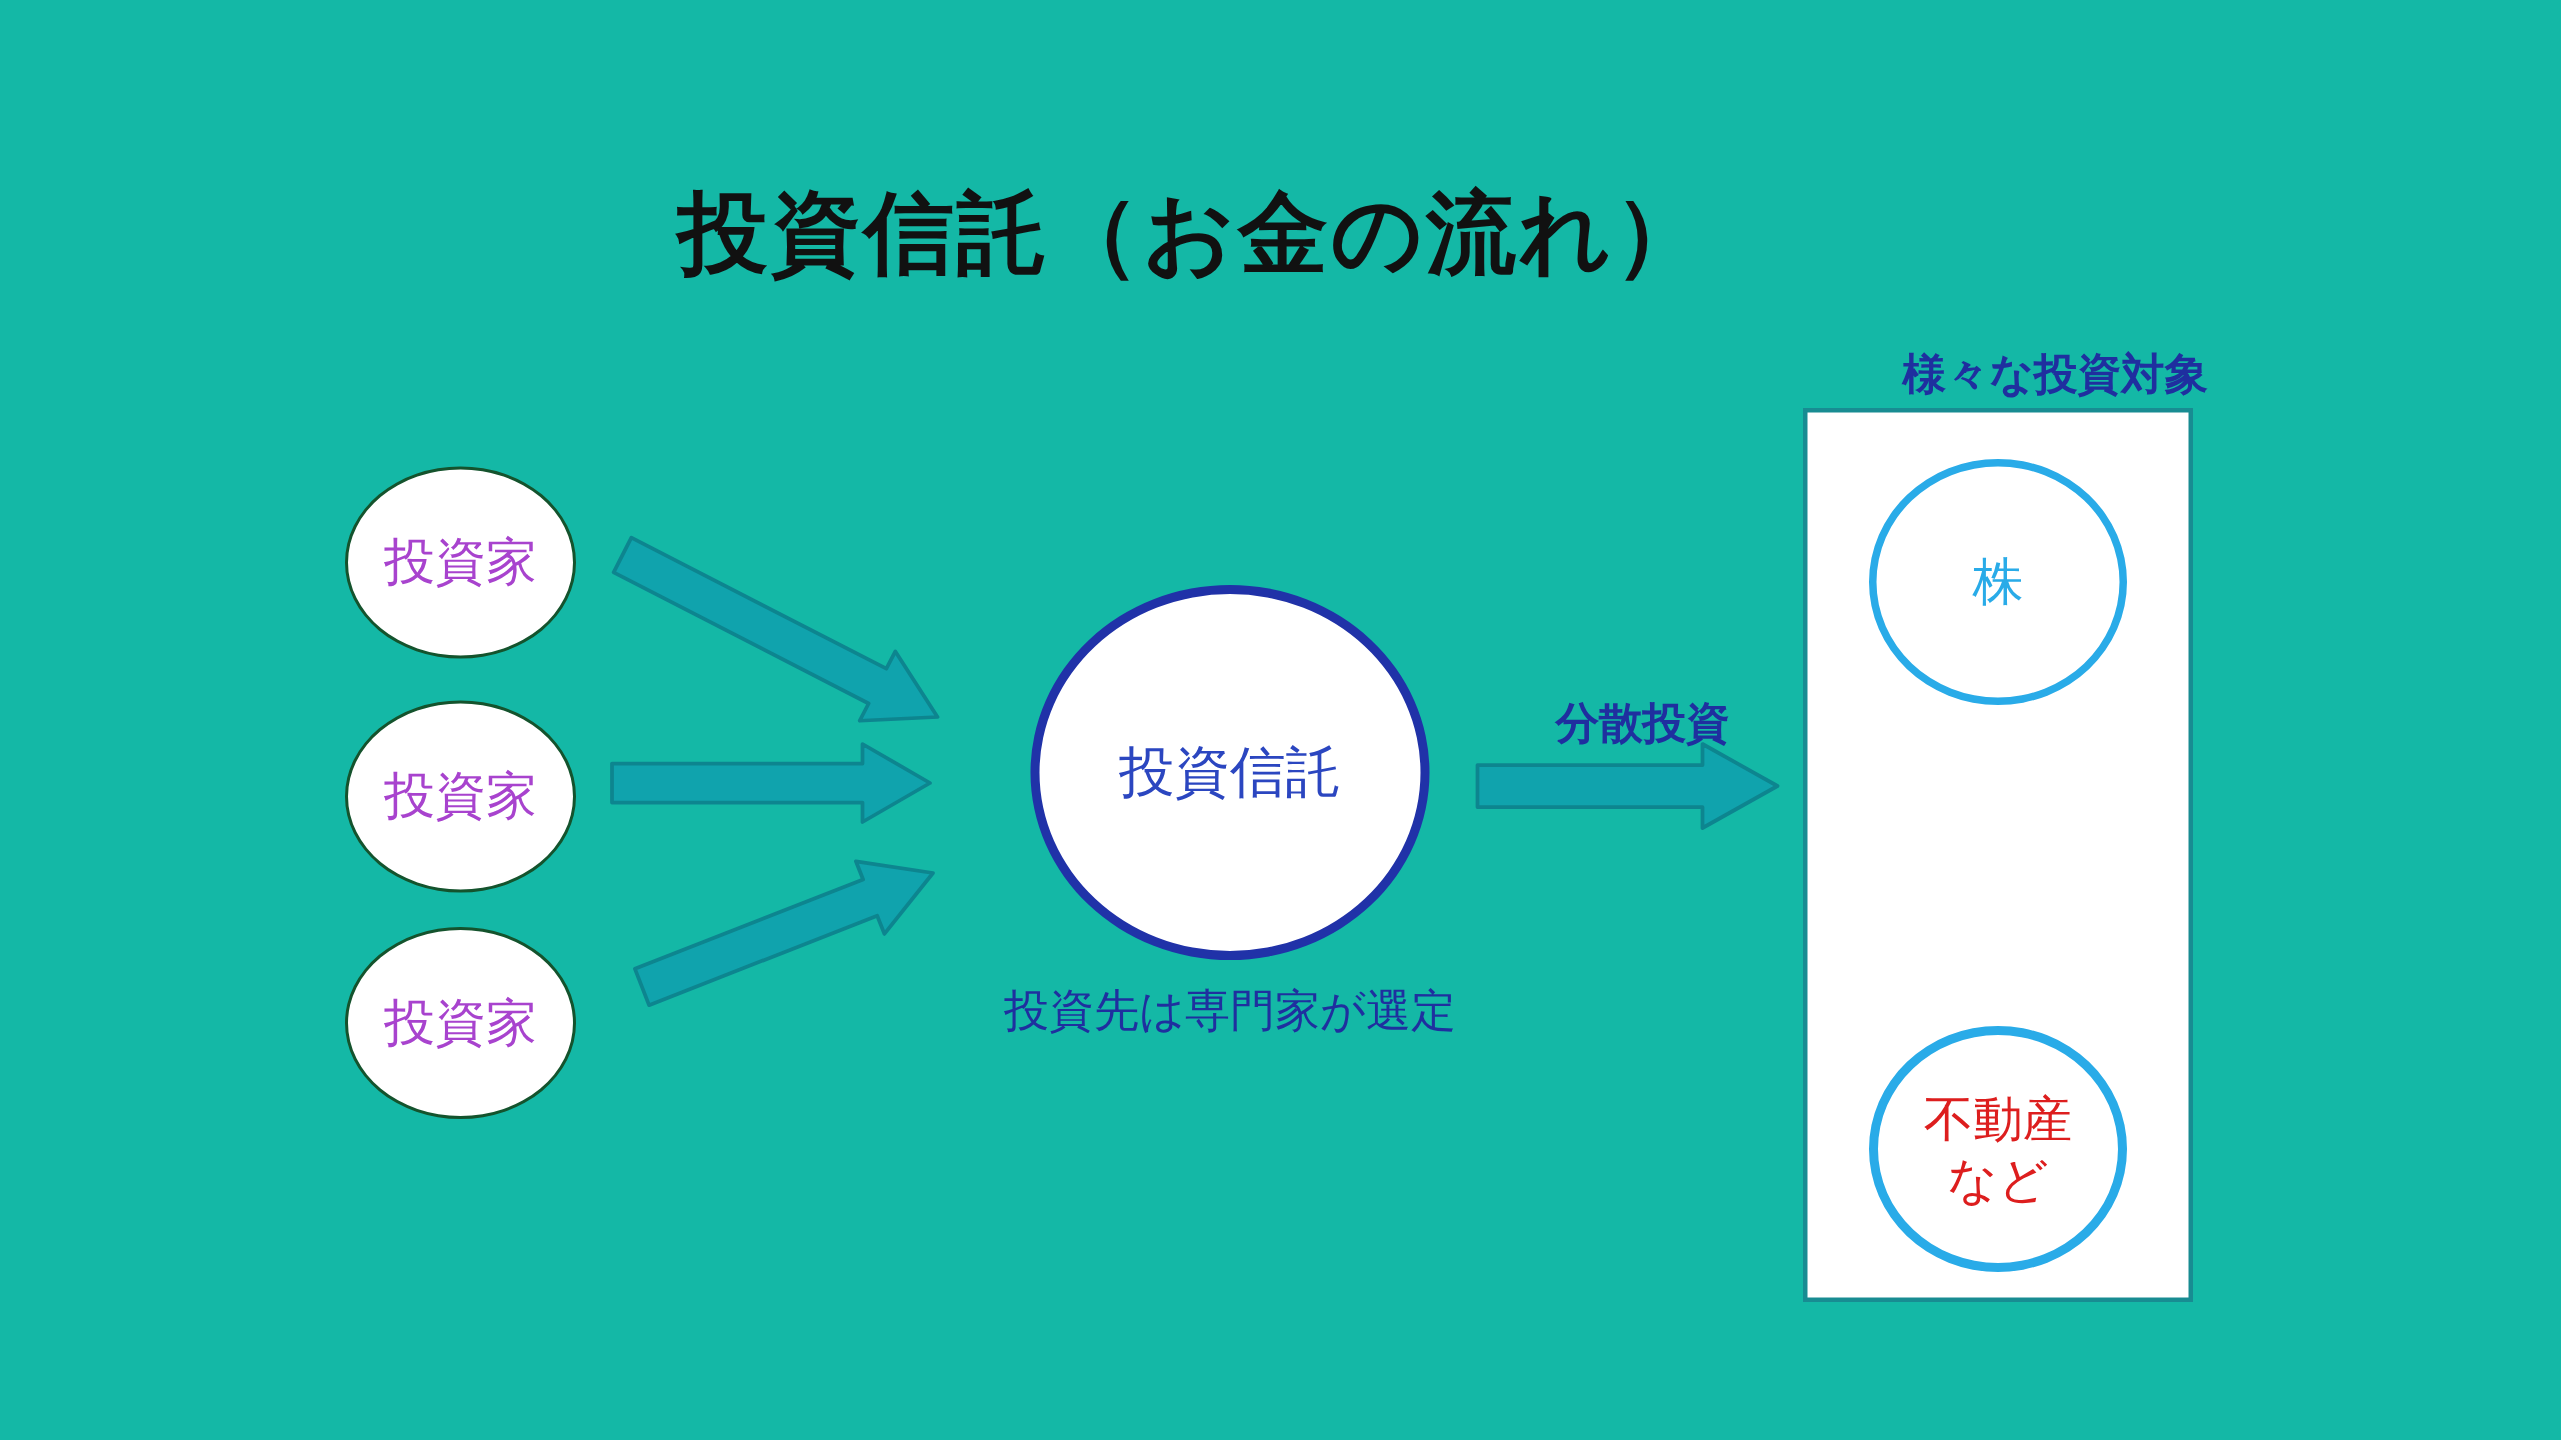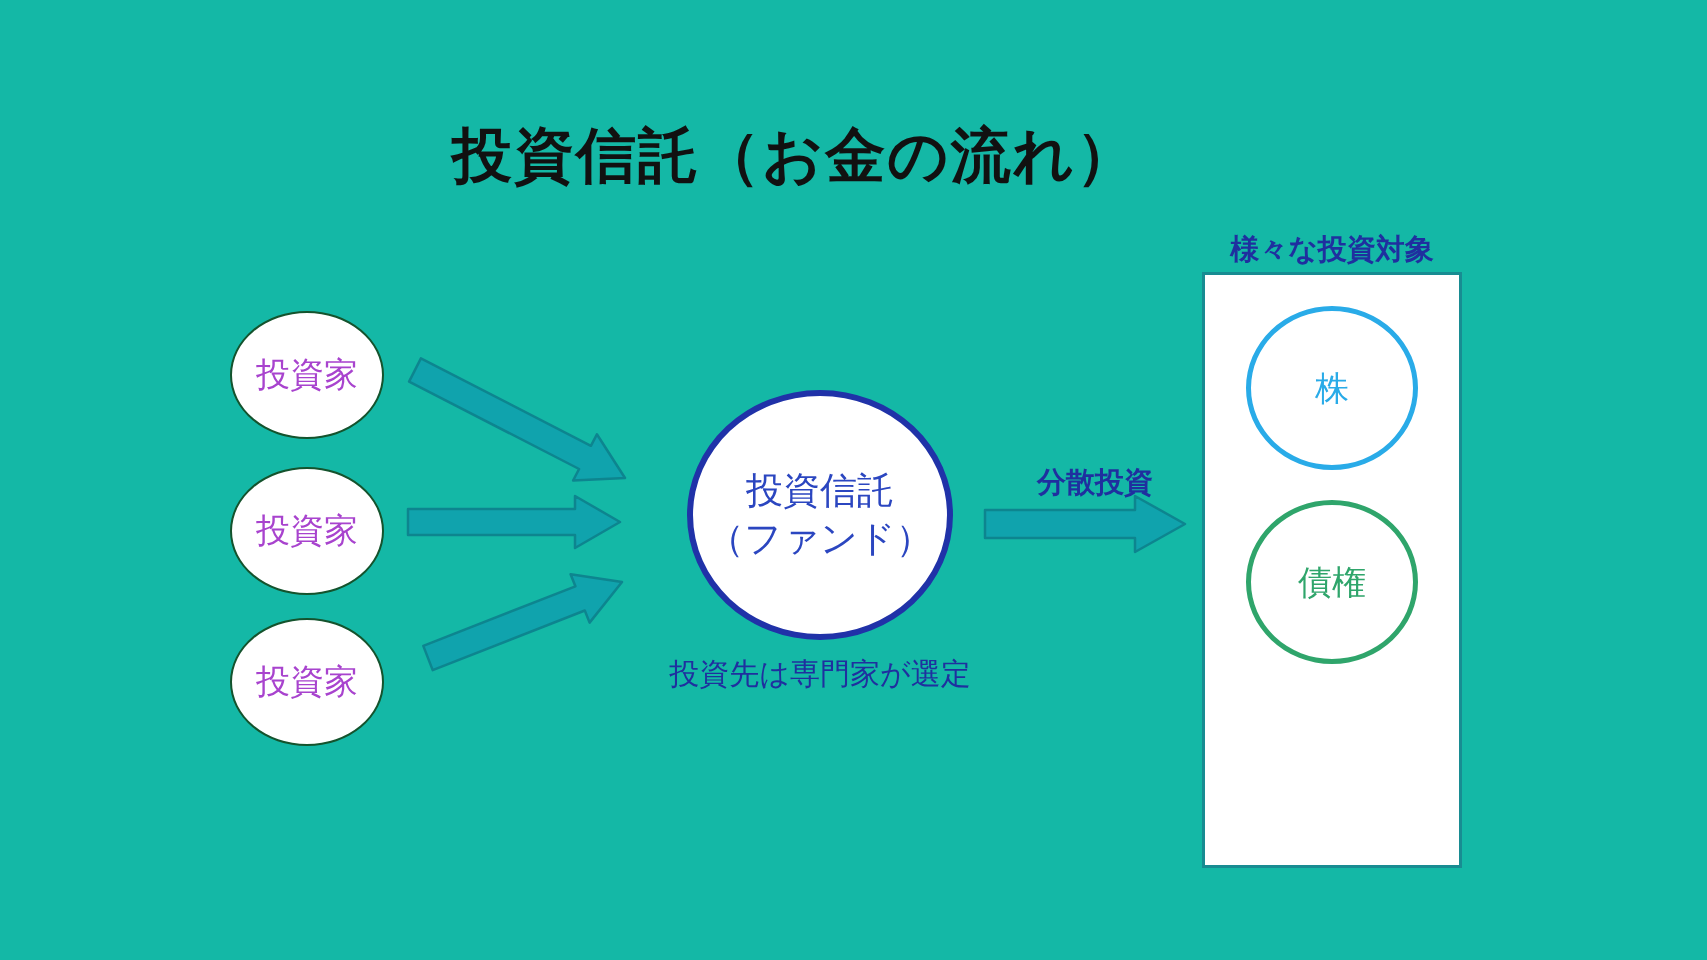--- a/index.html
+++ b/index.html
@@ -81,21 +81,21 @@
     left: 1202px; top: 272px;
     width: 260px; height: 596px;
     border: 3px solid #188c92;
     box-sizing: border-box;
     background: #ffffff;
   }
   .targets-title {
     position: absolute;
     left: 1192px; top: 230px;
     width: 280px;
-    text-align: center;
+    text-align: right;
     font-size: 29px;
     font-weight: bold;
     color: #1f2f9f;
   }
   .target {
     left: 1246px;
     width: 172px; height: 164px;
     font-size: 34px;
     line-height: 1.25;
   }
@@ -122,30 +122,30 @@
   </div>
   <div class="circle investor investor-2">
     <span>投資家</span>
   </div>
   <div class="circle investor investor-3">
     <span>投資家</span>
   </div>
 
   <div class="circle fund">
     <div>投資信託</div>
-    <div>（ファンド）</div>
   </div>
 
   <div class="fund-caption">投資先は専門家が選定</div>
 
   <div class="dist-label">分散投資</div>
 
   <div class="targets-title">様々な投資対象</div>
   <div class="targets-box"></div>
 
   <div class="circle target target-stock">
     <span>株</span>
   </div>
-  <div class="circle target target-bond">
-    <span>債権</span>
+  <div class="circle target target-realestate">
+    <div>不動産</div>
+    <div>など</div>
   </div>
 
 </div>
 
 </body></html>

